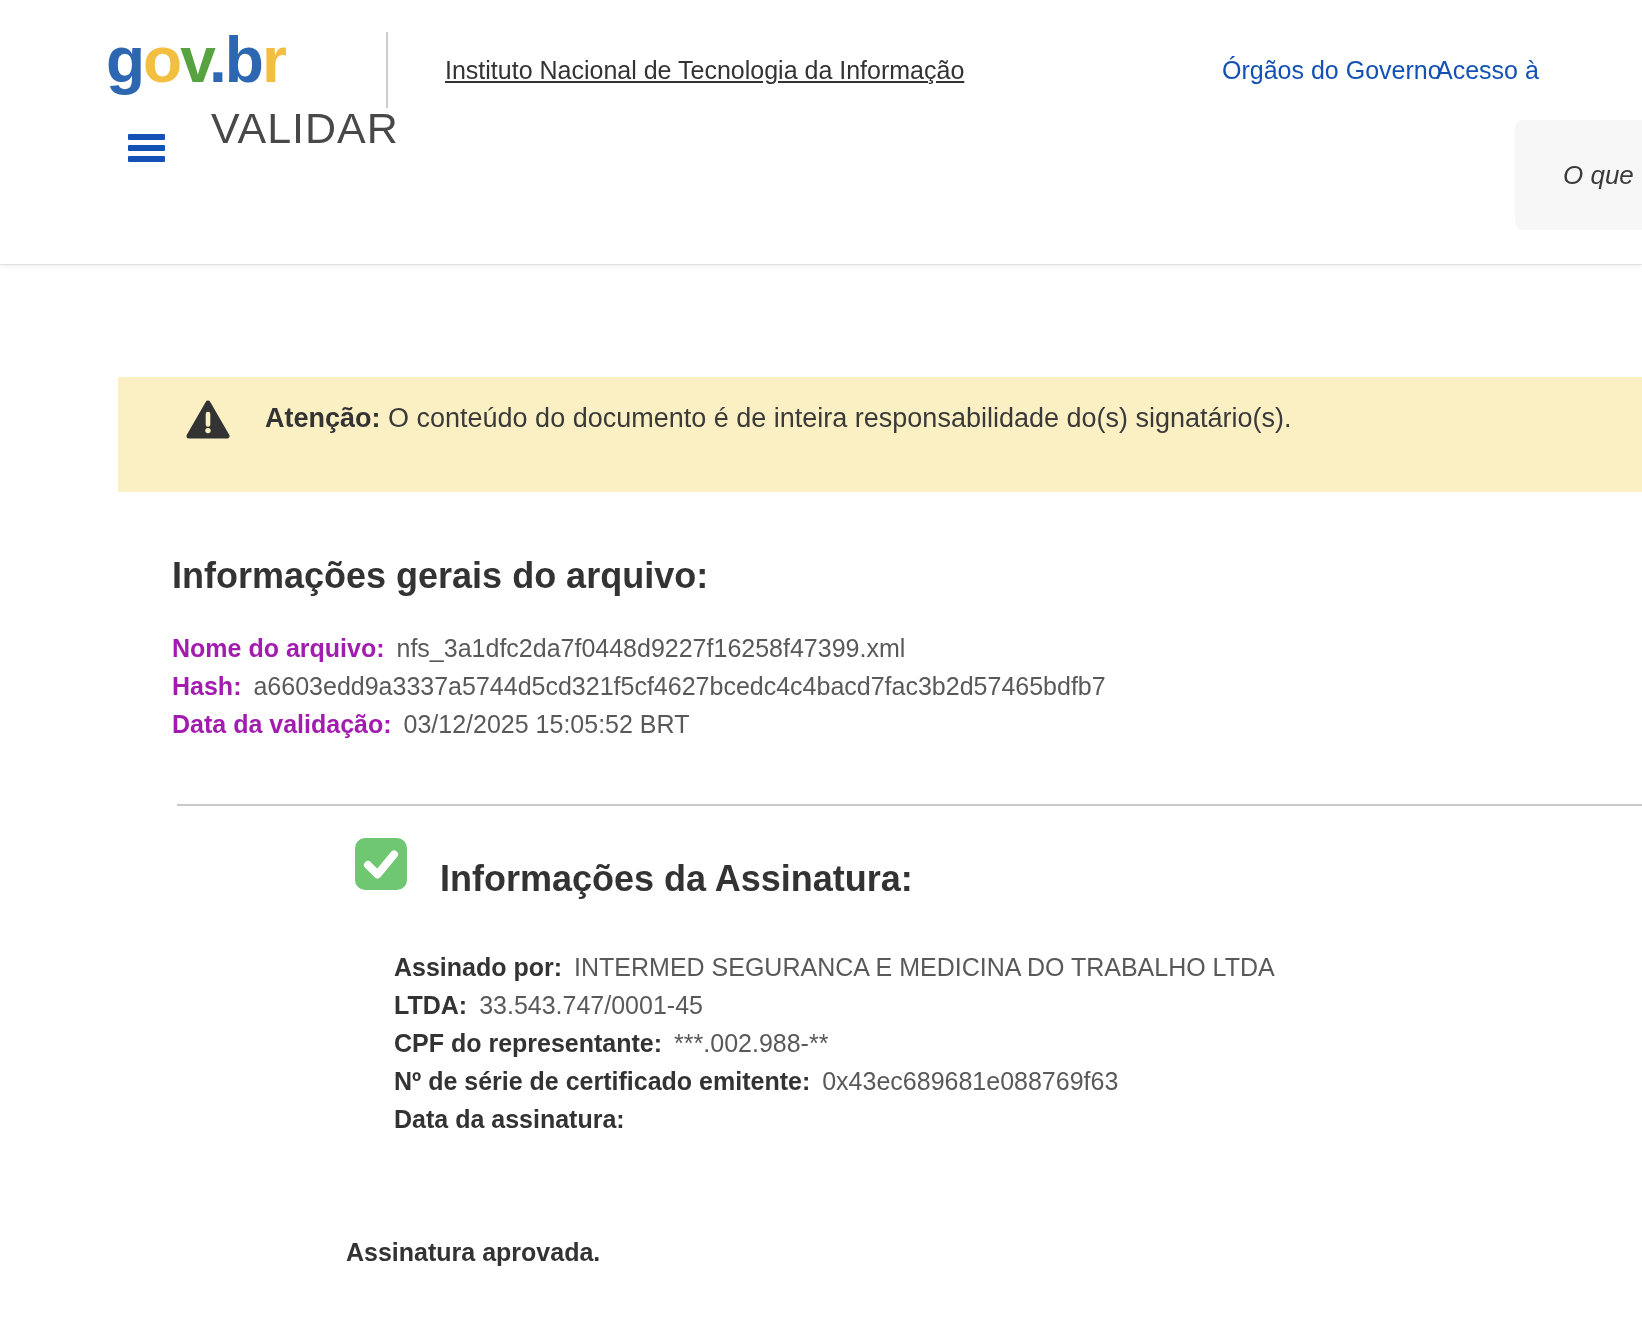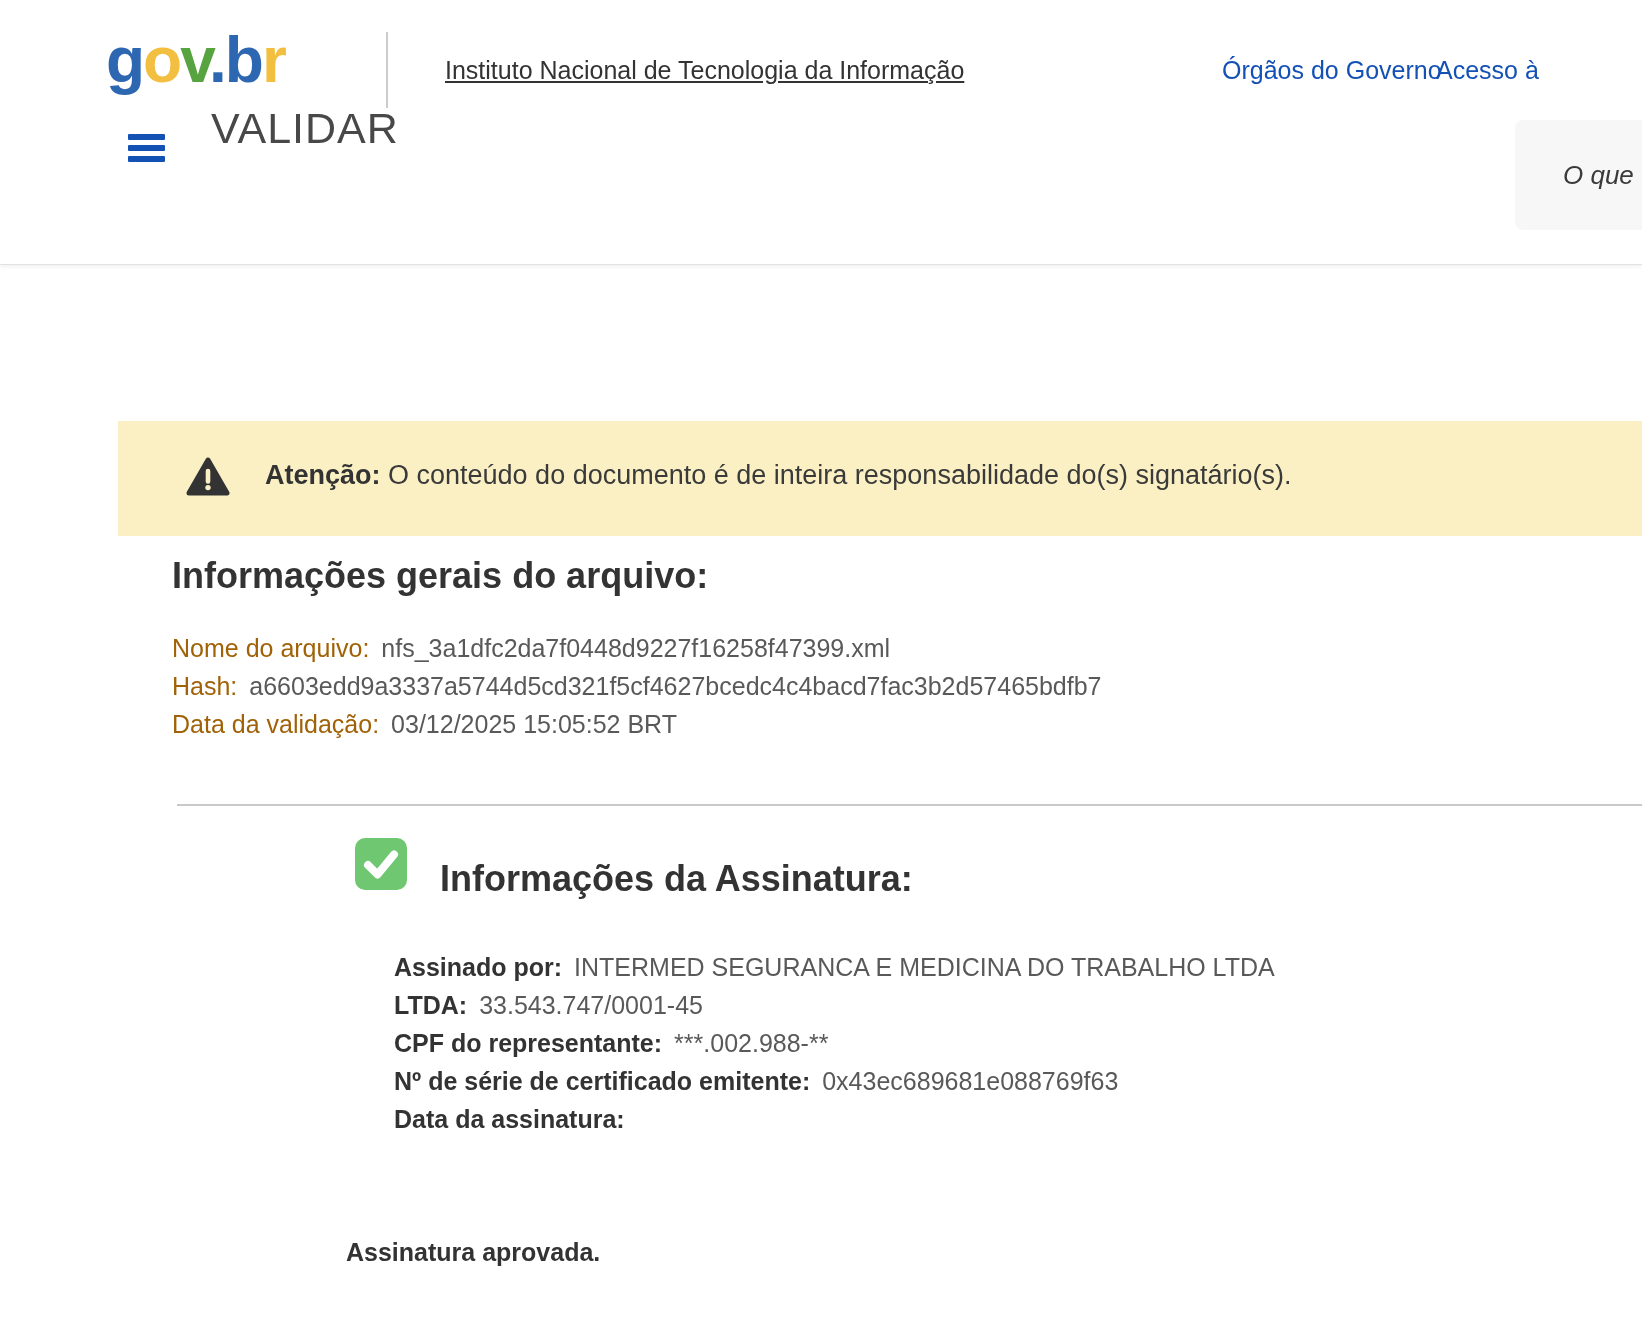--- a/index.html
+++ b/index.html
@@ -27,30 +27,30 @@
   .app-name { position:absolute; left:211px; top:104px; font-size:43px; font-weight:200;
               letter-spacing:1px; color:#484848; }
   .tooltip-box { position:absolute; left:1515px; top:120px; width:160px; height:110px;
                  background:#f7f7f7; border-radius:8px; cursor:pointer; }
   .tooltip-box span { position:absolute; left:48px; top:40px; font-size:26px; font-style:italic; color:#3a3a3a; }
   .subtitle { position:absolute; left:207px; top:238px; font-size:25px; color:#333; }
 
   
   .banner { position:absolute; left:118px; top:377px; width:1524px; height:115px;
             background:#FAF0C3; display:flex; align-items:flex-start;
-            padding:34px 0 0 68px;margin-top:44px; }
+            padding:21px 0 0 68px; }
   .banner .w-icon { flex:0 0 auto; margin-top:2px; }
   .banner .w-text { margin-left:35px; font-size:27px; line-height:40px; color:#3a3a3a; }
   .banner .w-text b { color:#333; }
 
   
   .section-title { position:absolute; font-size:36px; font-weight:bold; color:#333; }
   .file-title { left:172px; top:555px; }
   .info-rows { position:absolute; left:172px; top:629px; font-size:25px; line-height:38px; color:#595959; }
-  .info-rows .lbl { font-weight:normal; color:#a16207; margin-right:12px; }
+  .info-rows .lbl { font-weight:bold; color:#a21caf; margin-right:12px; }
 
   
   .divider { position:absolute; left:177px; top:804px; width:1465px; height:2px; background:#c9c9c9; }
 
   
   .check-badge { position:absolute; left:355px; top:838px; width:52px; height:52px; }
   .sig-title { left:440px; top:858px; }
   .sig-rows { position:absolute; left:346px; top:948px; font-size:25px; line-height:38px; color:#595959; }
   .sig-rows .lbl { font-weight:bold; color:#333; margin-right:12px;margin-left:48px; }
   .sig-status { position:absolute; left:346px; top:1238px; font-size:25px; font-weight:bold; color:#333; }

